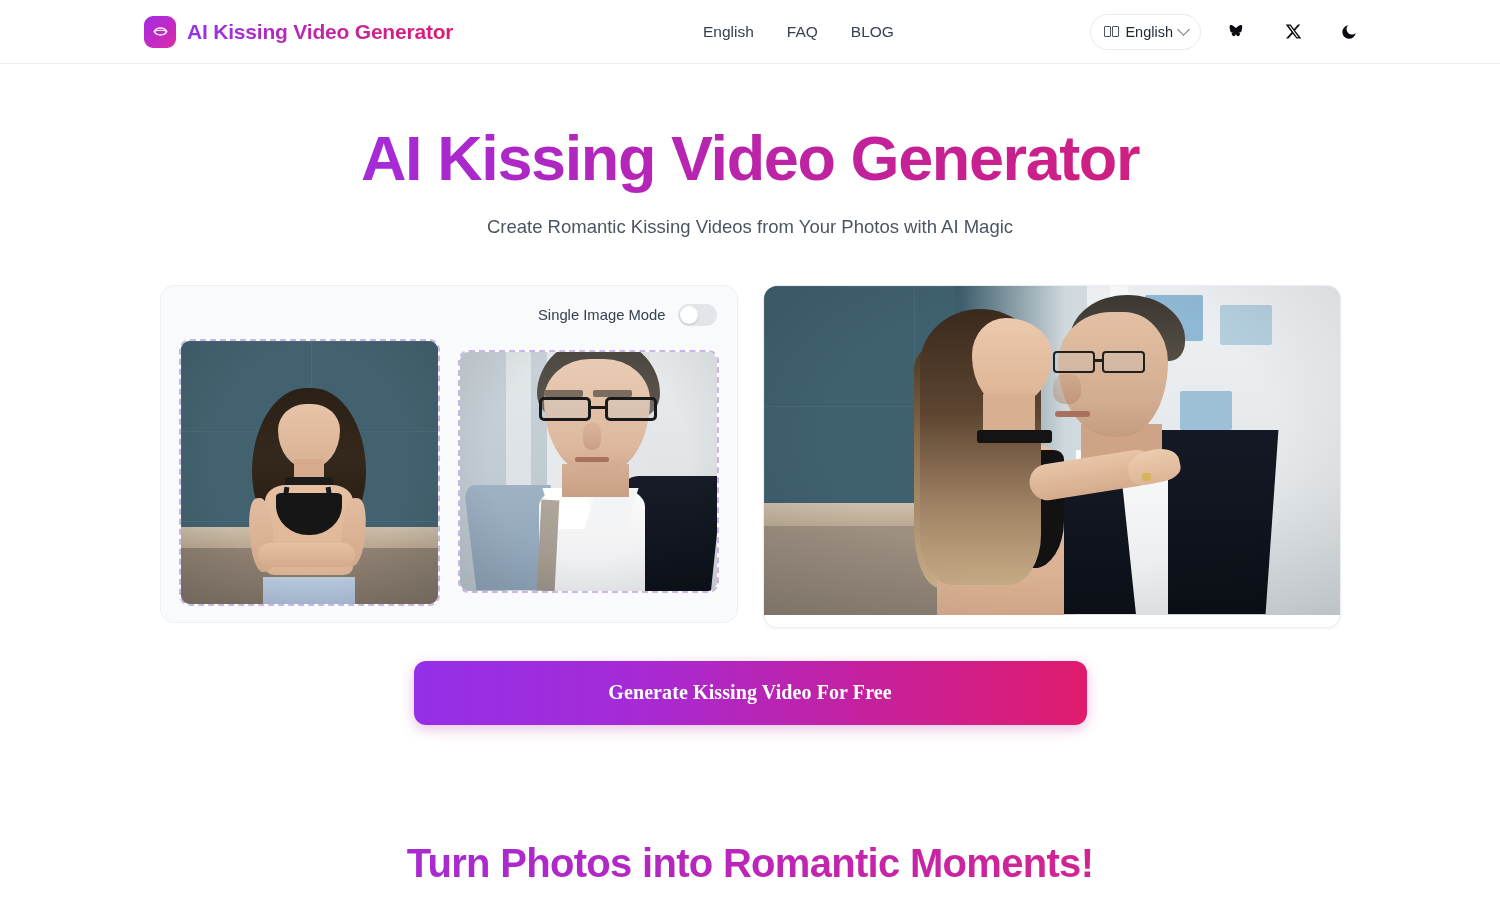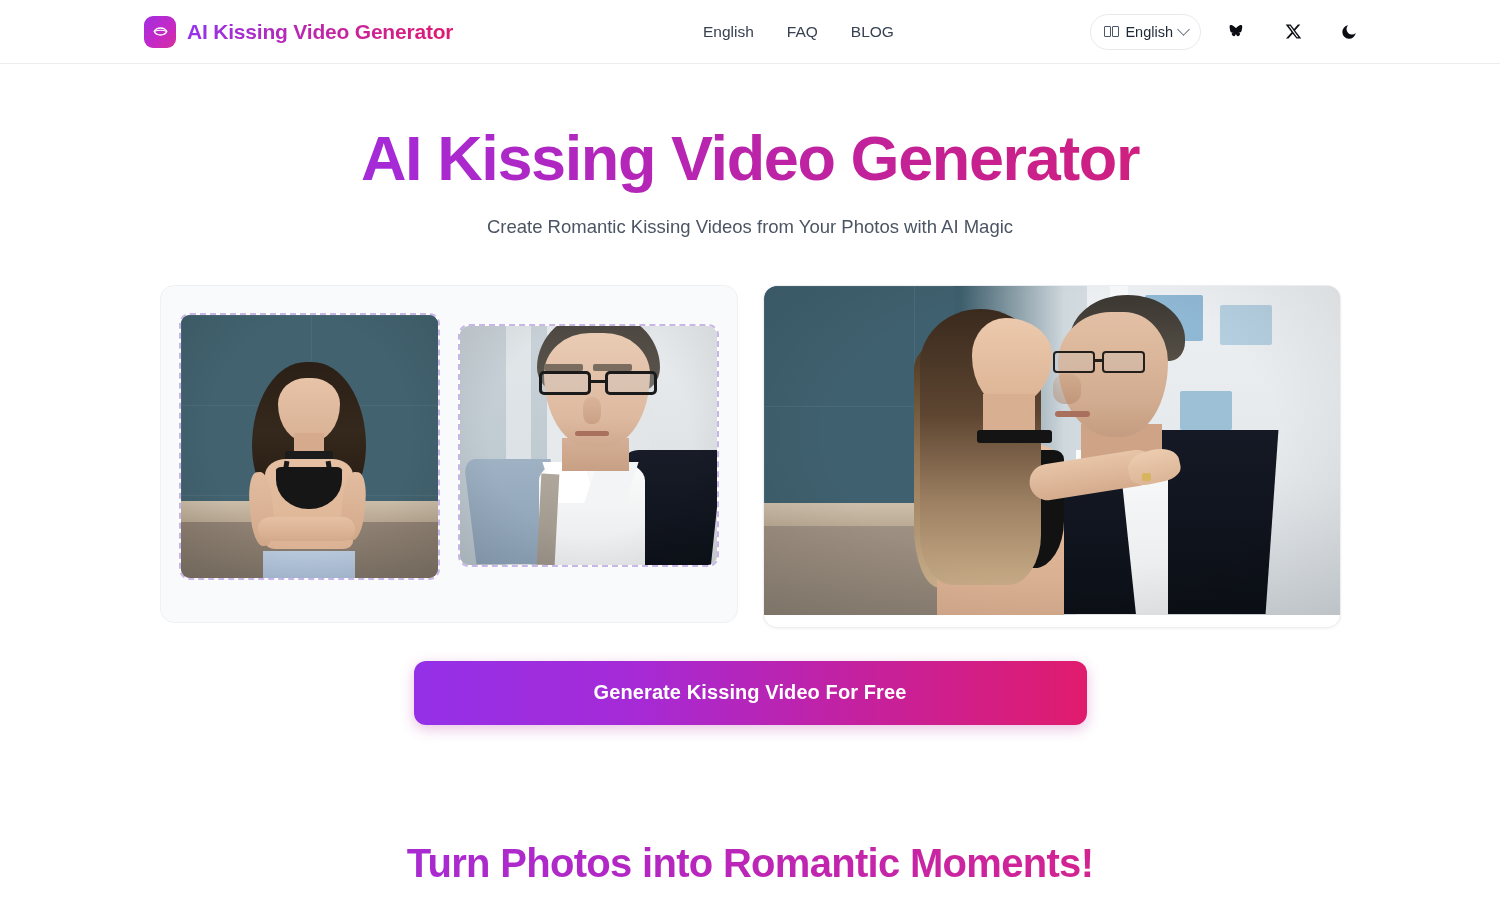--- a/index.html
+++ b/index.html
@@ -248,21 +248,21 @@
 
   
   .cta-wrap { display: flex; justify-content: center; margin-top: 33px; }
   .cta {
     width: 673px;
     height: 64px;
     border: none;
     border-radius: 12px;
     background: linear-gradient(90deg, #9430e8 0%, #a62ad6 33%, #c4219f 66%, #e01b6d 100%);
     color: #ffffff;
-    font-family: Liberation Sans, sans-serif;
+    font-family: Liberation Serif, serif;
     font-size: 20px;
     font-weight: bold;
     letter-spacing: .1px;
     cursor: pointer;
     box-shadow: 0 4px 14px rgba(173,34,150,.28);
   }
 
   
   .section-title {
     margin-top: 116px;
@@ -469,20 +469,26 @@
   </div>
 </div>
 
 <h1 class="hero-title">AI Kissing Video Generator</h1>
 <p class="hero-sub">Create Romantic Kissing Videos from Your Photos with AI Magic</p>
 
 <div class="workspace">
 
   <div class="upload-card">
 
+    <div class="toggle-row">
+      <span class="toggle-label">Single Image Mode</span>
+      <span class="toggle">
+        <span class="knob"></span>
+      </span>
+    </div>
 
     <div class="slots">
 
       <div class="slot slot-a">
         <div class="ph photo-woman">
           <div class="pw-wall"></div>
           <div class="pw-ledge"></div>
           <div class="pw-ground"></div>
           <div class="pw-hair"></div>
           <div class="pw-face"></div>

